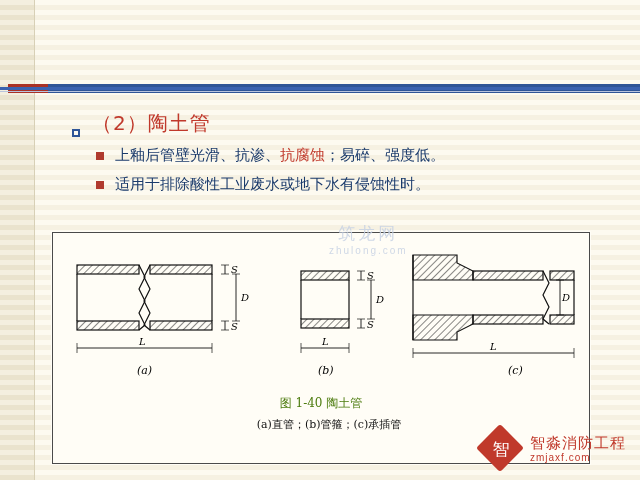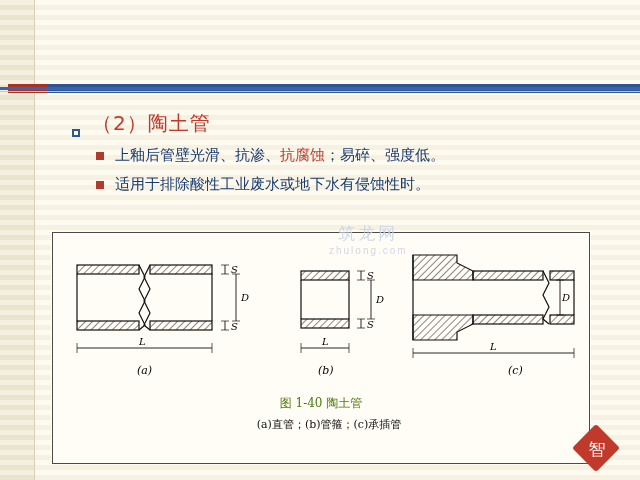--- a/index.html
+++ b/index.html
@@ -346,15 +346,19 @@
   <div class="wm-zhulong">
     <div class="cn">筑龙网</div>
     <div class="en">zhulong.com</div>
   </div>
 
   <div class="logo-wrap">
     <div class="logo-mark">
       <div class="diamond"></div>
       <div class="glyph">智</div>
     </div>
+    <div class="logo-text">
+      <div class="t1">智淼消防工程</div>
+      <div class="t2">zmjaxf.com</div>
+    </div>
   </div>
 
 </div>
 
 </body></html>

